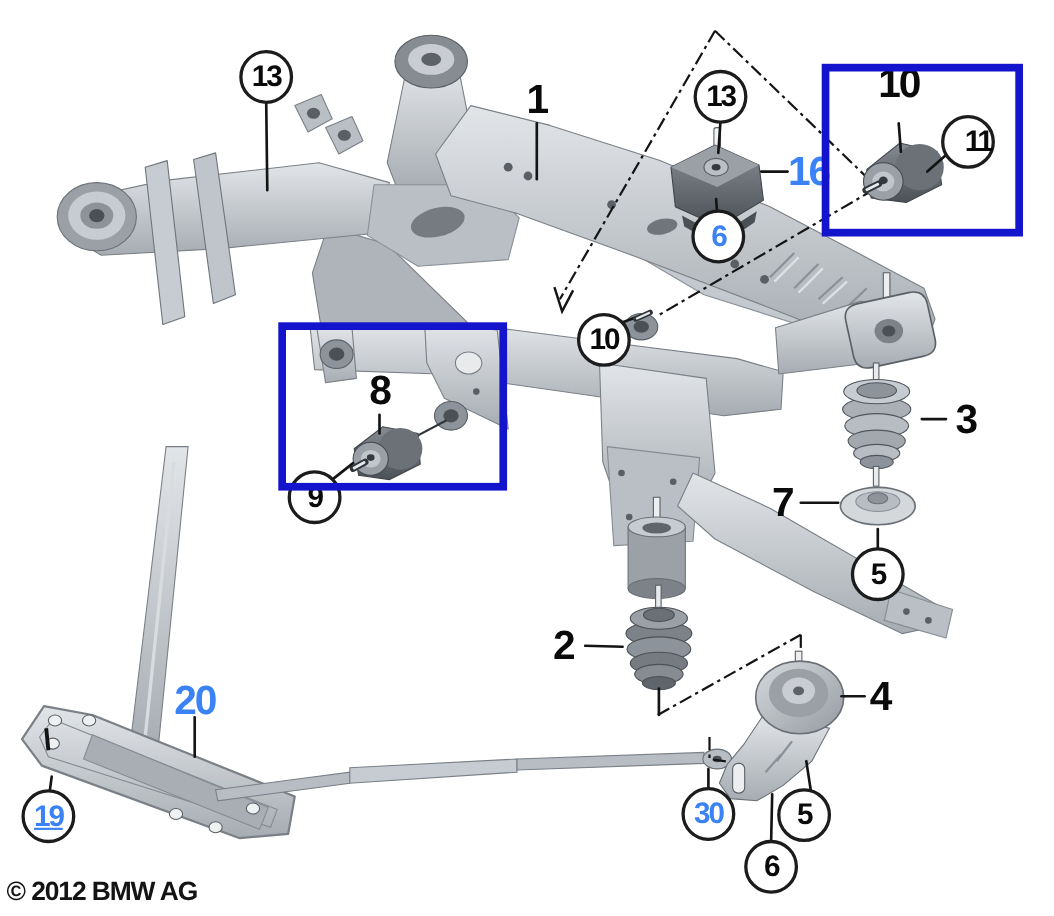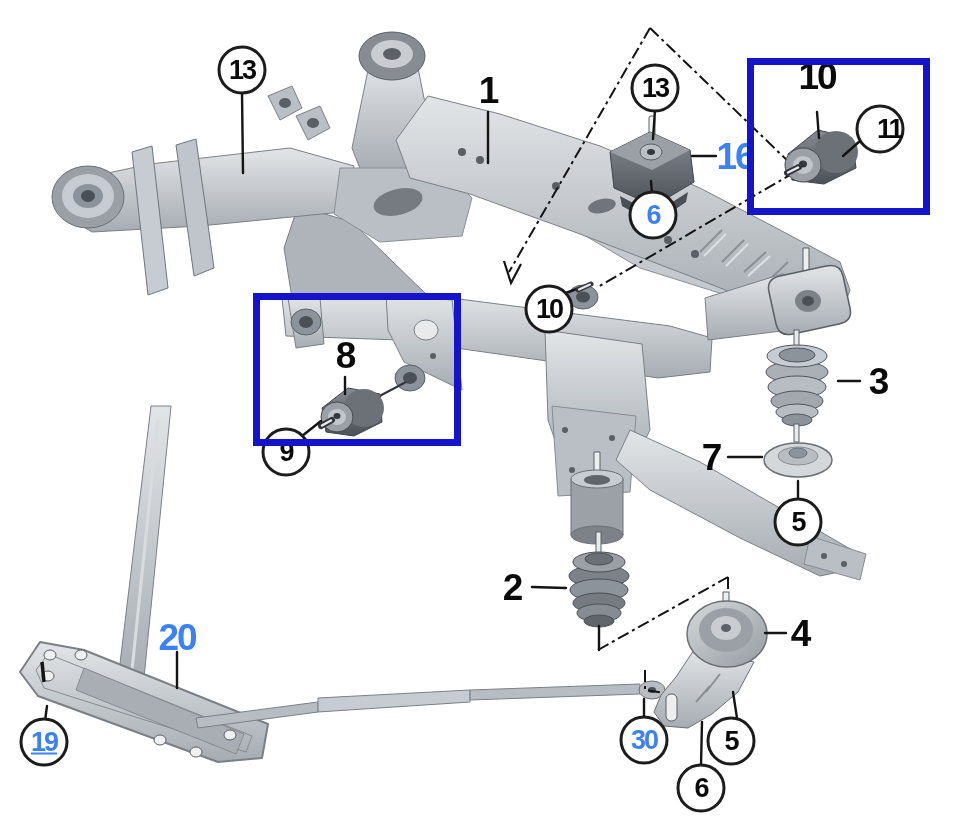--- a/index.html
+++ b/index.html
@@ -334,15 +334,16 @@
         <span>20</span>
       </div>
       <div class="callout circled gray" style="left: 44px; top: 742px; text-decoration: underline;">
         <span>19</span>
       </div>
       <div class="callout circled gray" style="left: 644px; top: 740px;">
         <span>30</span>
       </div>
     </div>
 
+  <div id="copyright">© 2012 BMW AG</div>
 <div class="highlight-box" style="left: 747px; top: 58px; width: 183px; height: 157px; border-color: rgb(20, 20, 204);"></div>
     <div class="highlight-box" style="left: 253px; top: 293px; width: 208px; height: 153px; border-color: rgb(20, 20, 204);"></div>
   </div>
 
 </body></html>

